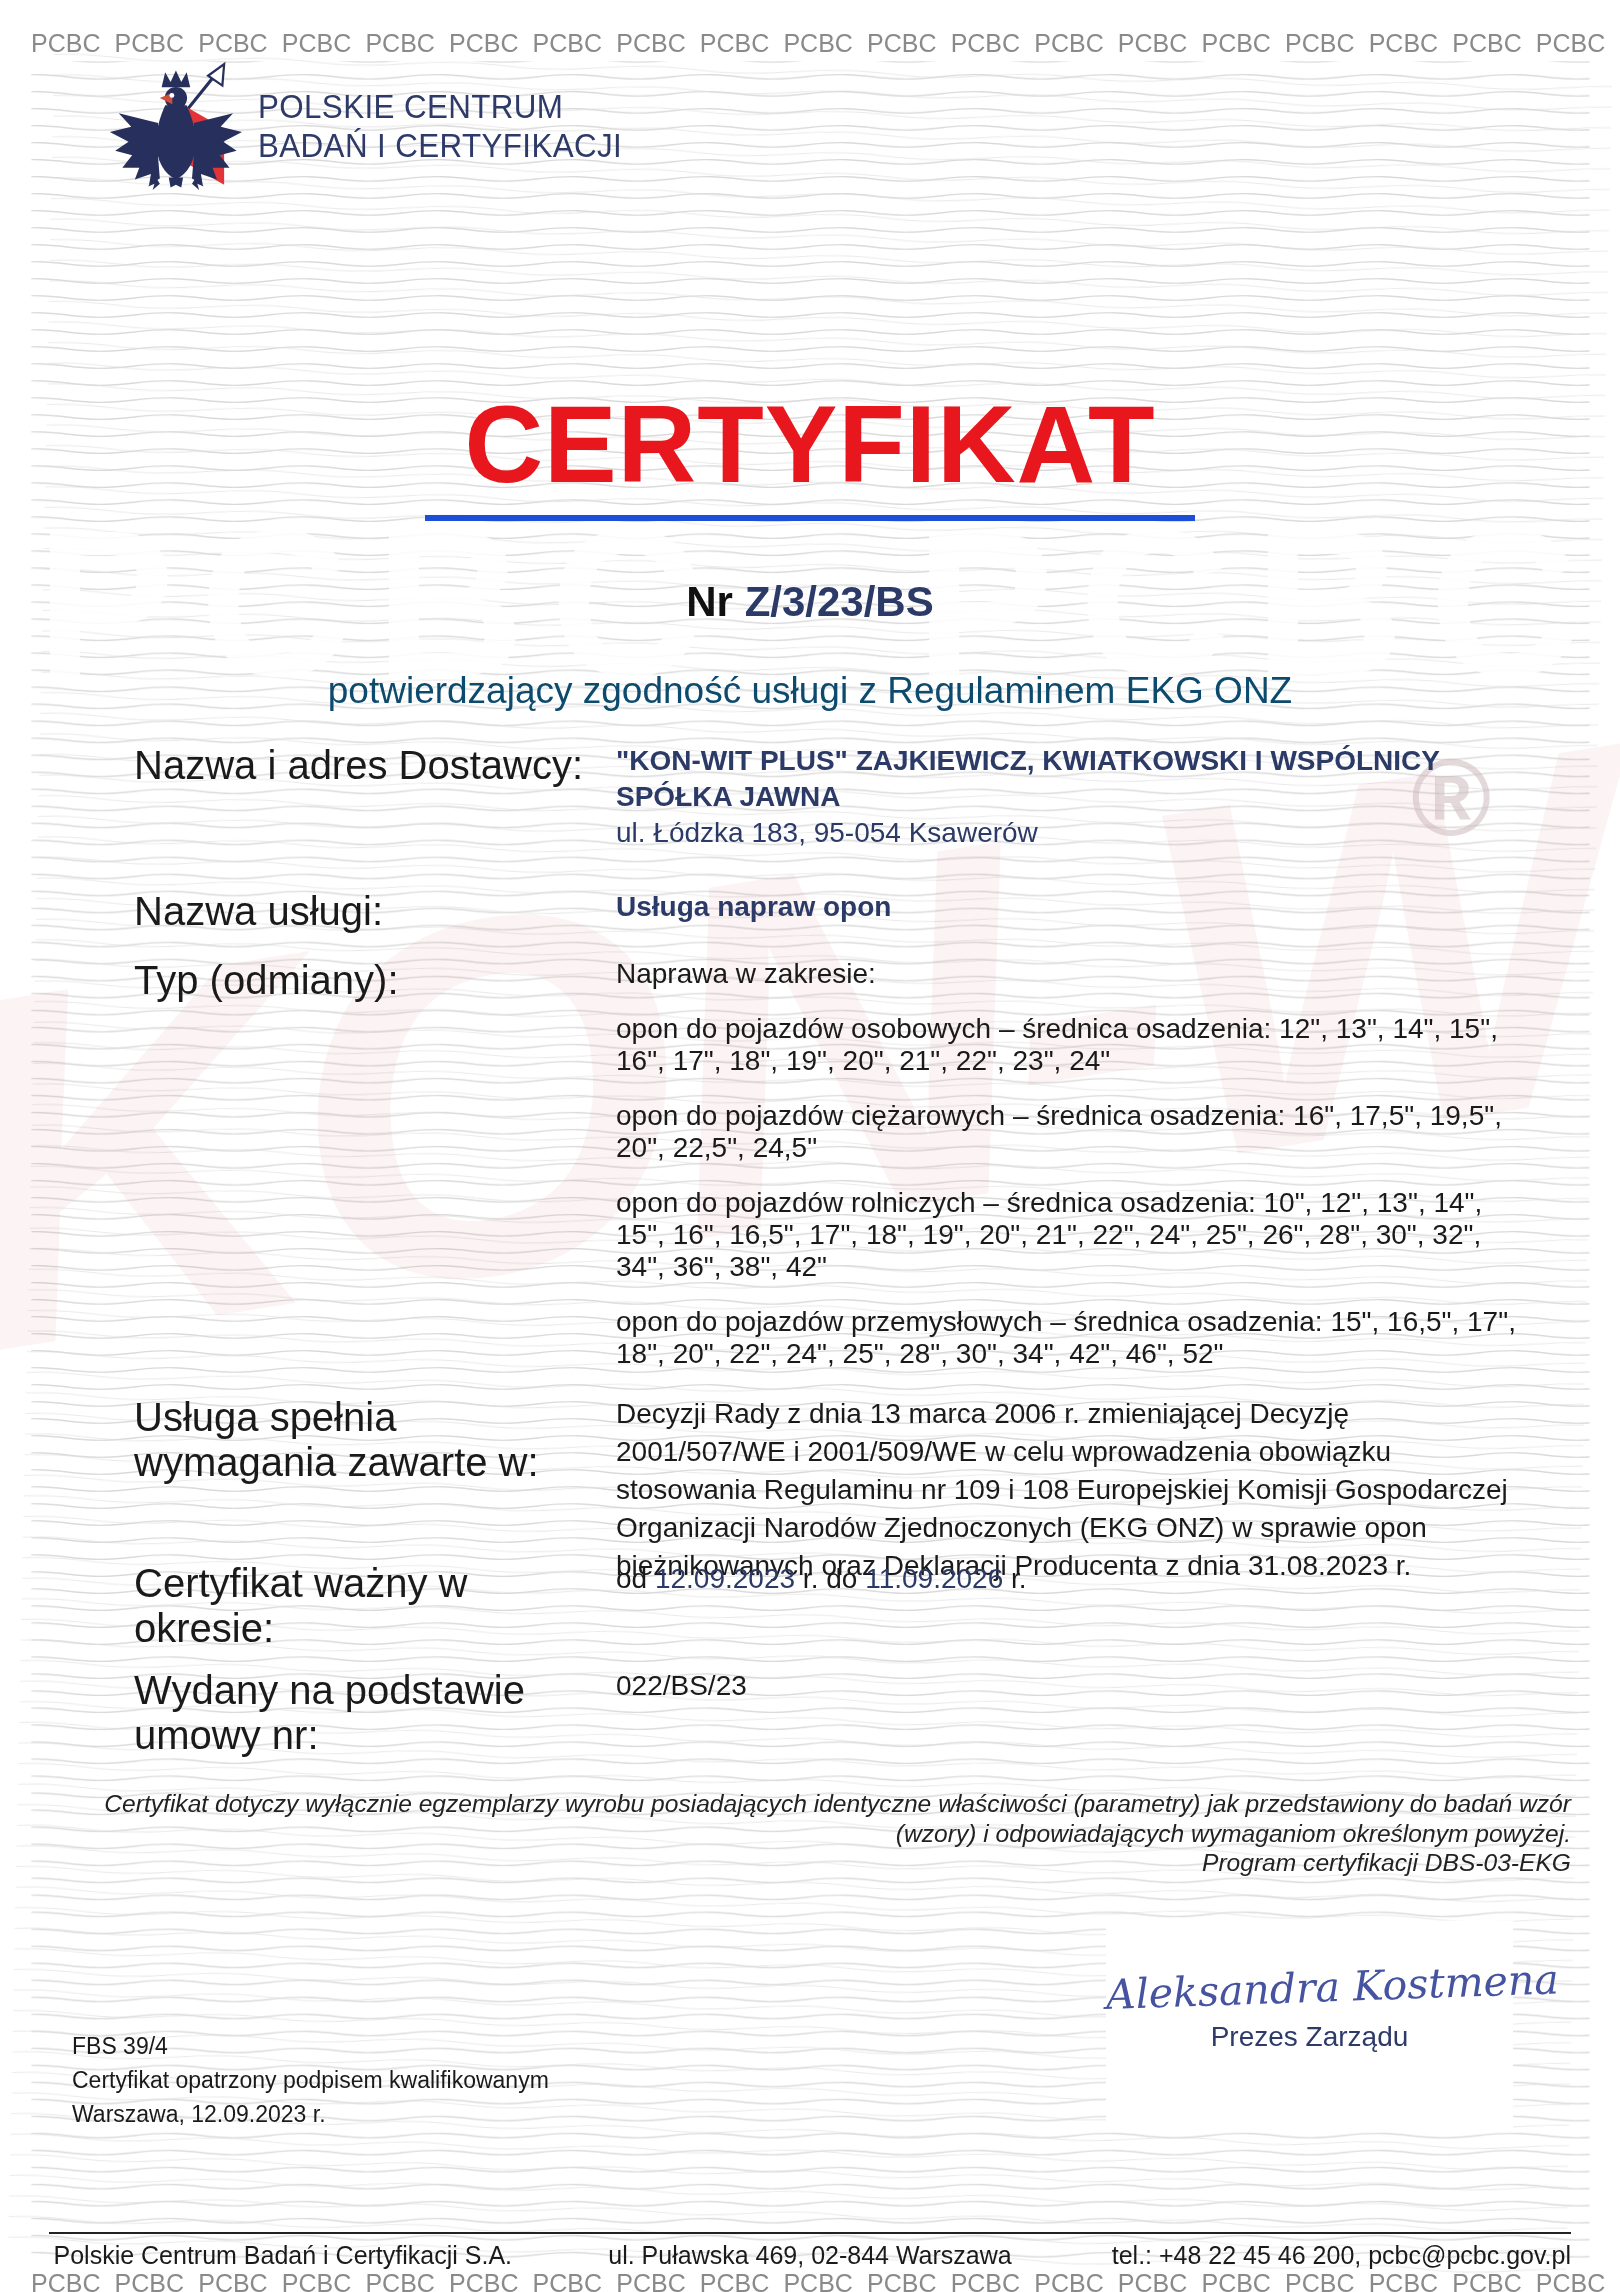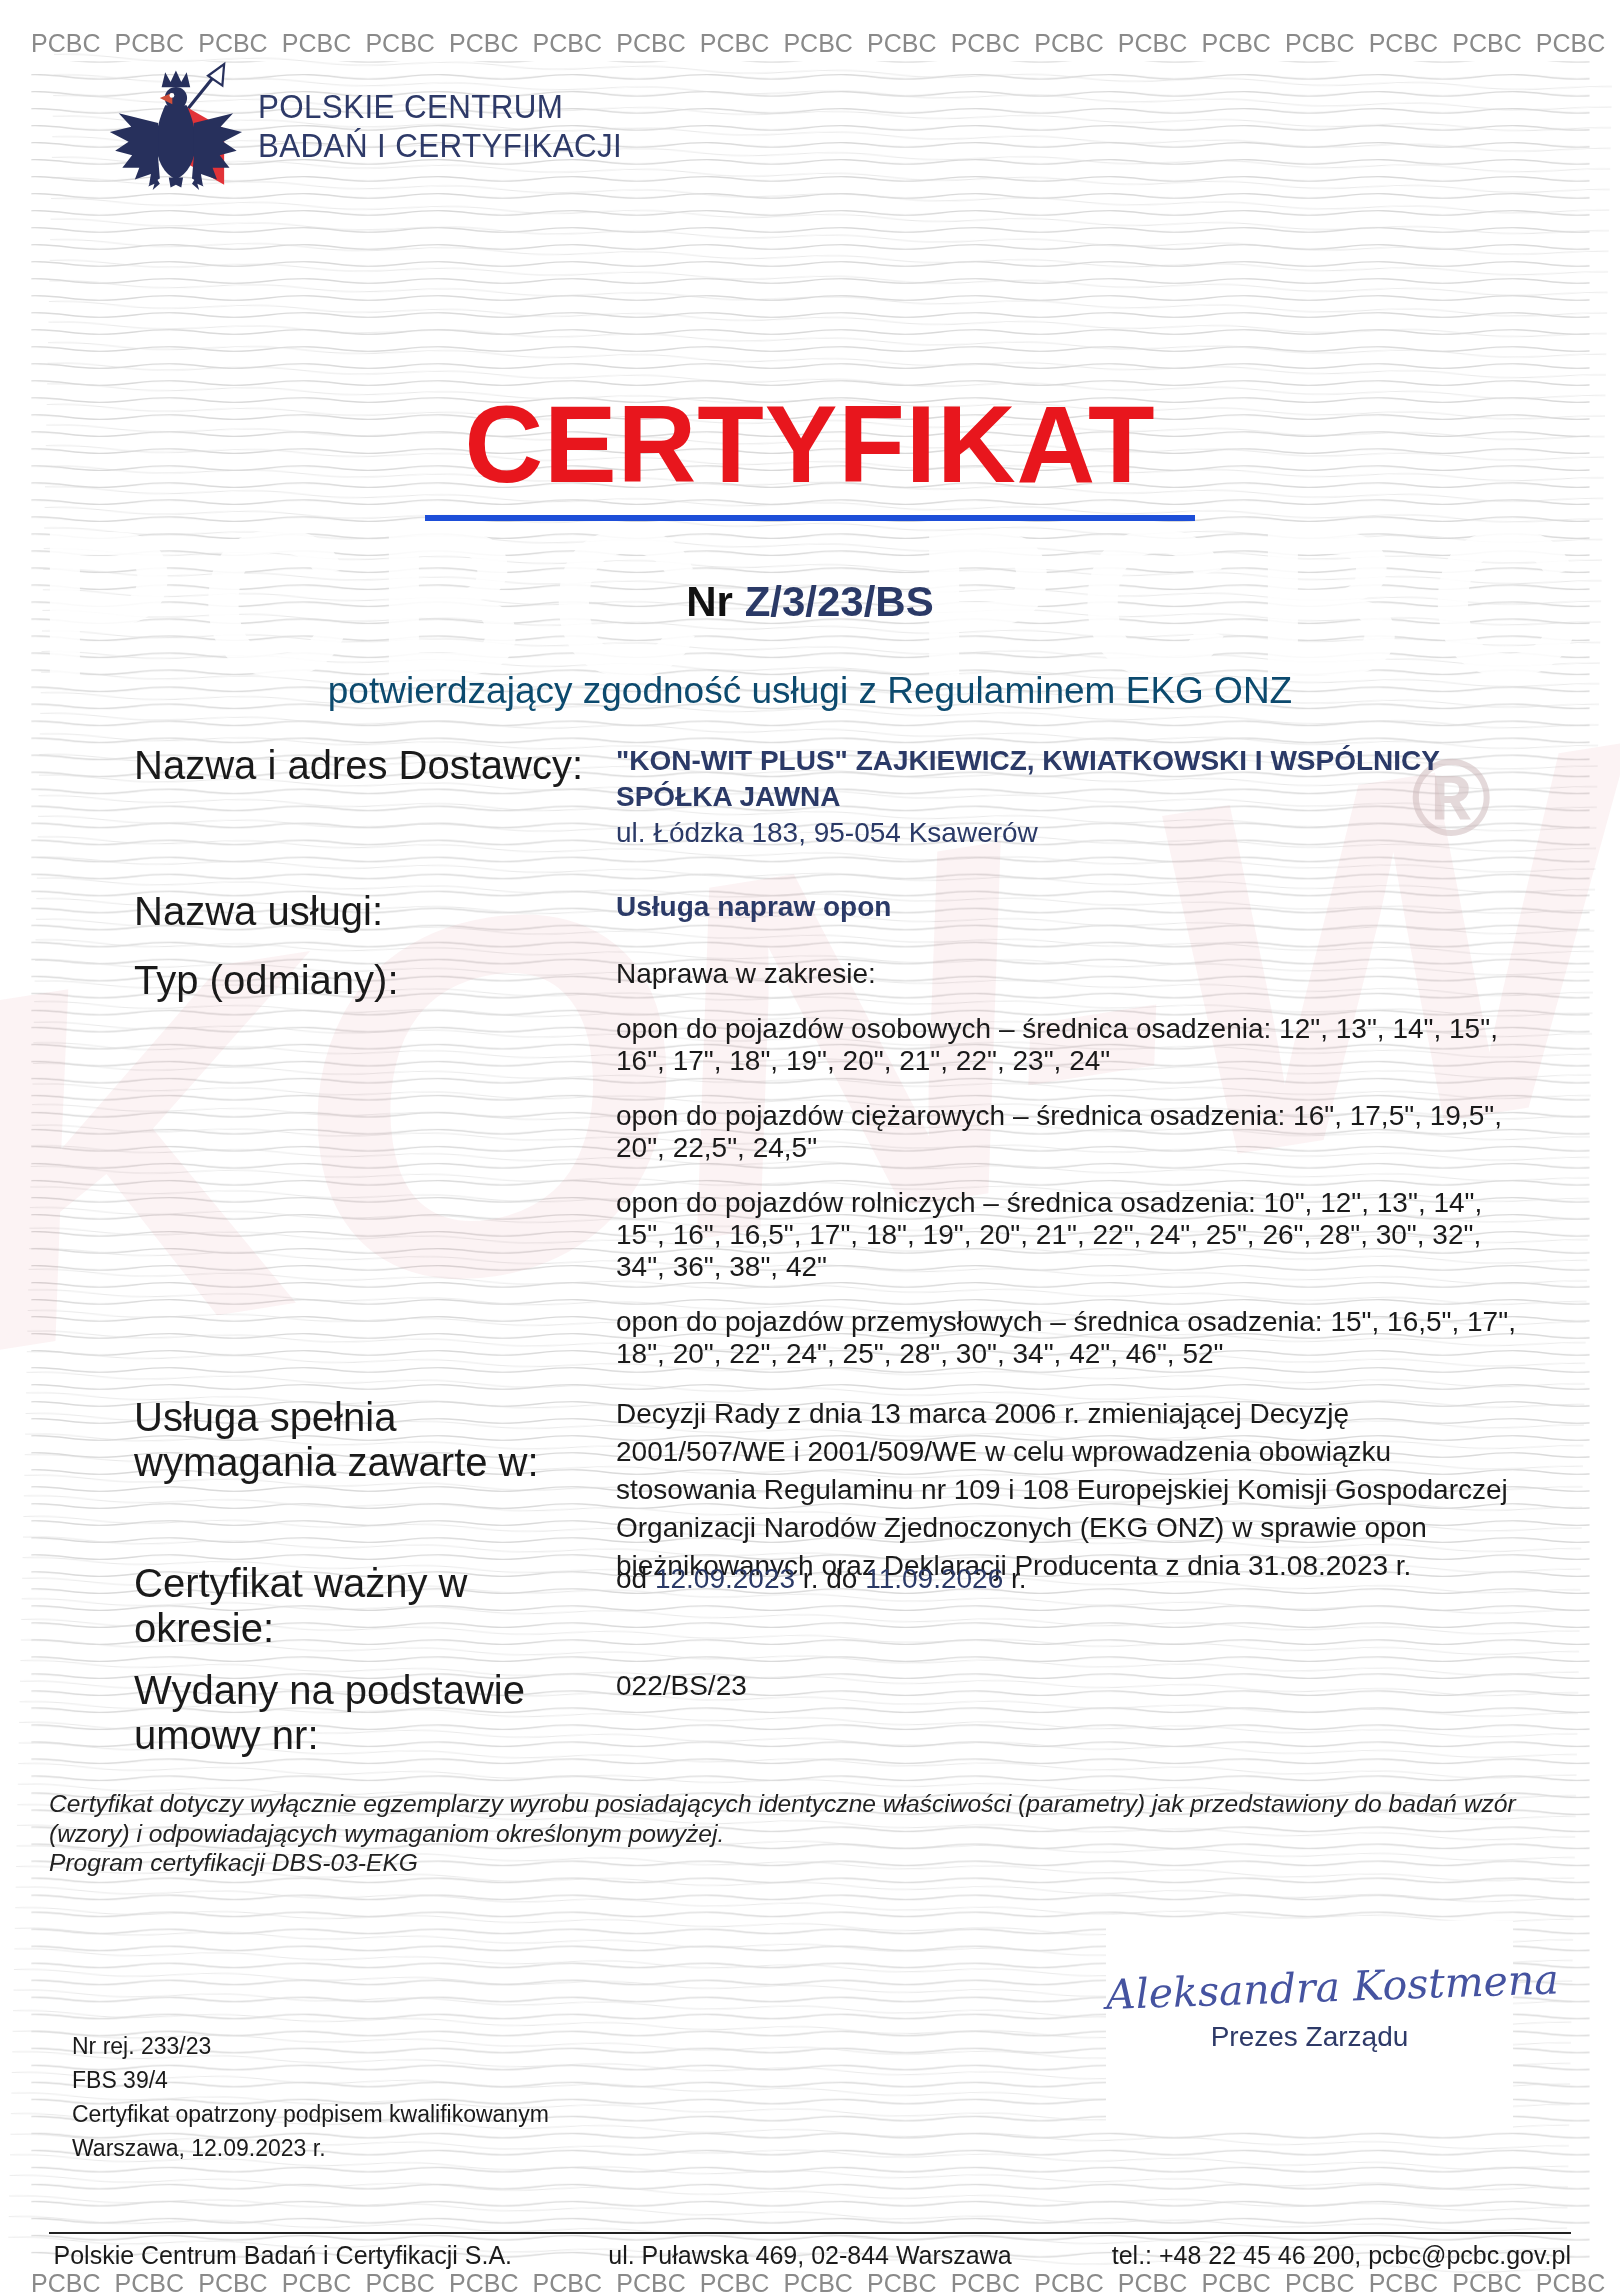--- a/index.html
+++ b/index.html
@@ -42,21 +42,21 @@
   .row-supplier{top:743px;}
   .row-service{top:889px;}
   .row-type{top:958px;}
   .row-type .val{line-height:32px;}
   .type-item{margin-top:23px;}
   .row-req{top:1395px;}
   .row-req .val{line-height:38px;}
   .row-valid{top:1561px;}
   .row-contract{top:1668px;}
   
-  .fineprint{position:absolute;left:49px;right:49px;top:1789px;z-index:5;text-align:left;
+  .fineprint{position:absolute;left:49px;right:49px;top:1789px;z-index:5;text-align:right;
              font-style:italic;font-size:24.6px;line-height:29.6px;color:#222;}
   
   .sigbox{position:absolute;left:1106px;top:1921px;width:407px;height:210px;z-index:5;
           background:#ffffff;text-align:center;}
   .signame{margin-top:43px;font-family:"DejaVu Serif", serif;font-style:italic;
            font-size:41px;color:#4553a0;transform:rotate(-2deg);white-space:nowrap;}
   .sigrole{margin-top:9px;font-size:28px;color:#2e3a68;}
   
   .registry{position:absolute;left:72px;top:2029px;z-index:5;font-size:23px;line-height:34px;color:#1a1a1a;}
   
@@ -174,21 +174,20 @@
     <div>Certyfikat dotyczy wyłącznie egzemplarzy wyrobu posiadających identyczne właściwości (parametry) jak przedstawiony do badań wzór (wzory) i odpowiadających wymaganiom określonym powyżej.</div>
     <div>Program certyfikacji DBS-03-EKG</div>
   </div>
 
   <div class="sigbox">
     <div class="signame">Aleksandra Kostmena</div>
     <div class="sigrole">Prezes Zarządu</div>
   </div>
 
   <div class="registry">
-    <div>Nr rej. 233/23</div>
     <div>FBS 39/4</div>
     <div>Certyfikat opatrzony podpisem kwalifikowanym</div>
     <div>Warszawa, 12.09.2023 r.</div>
   </div>
 
   <div class="footer-rule"></div>
   <div class="footer">
     <span class="f-left">Polskie Centrum Badań i Certyfikacji S.A.</span>
     <span class="f-center">ul. Puławska 469, 02-844 Warszawa</span>
     <span class="f-right">tel.: +48 22 45 46 200, pcbc@pcbc.gov.pl</span>

